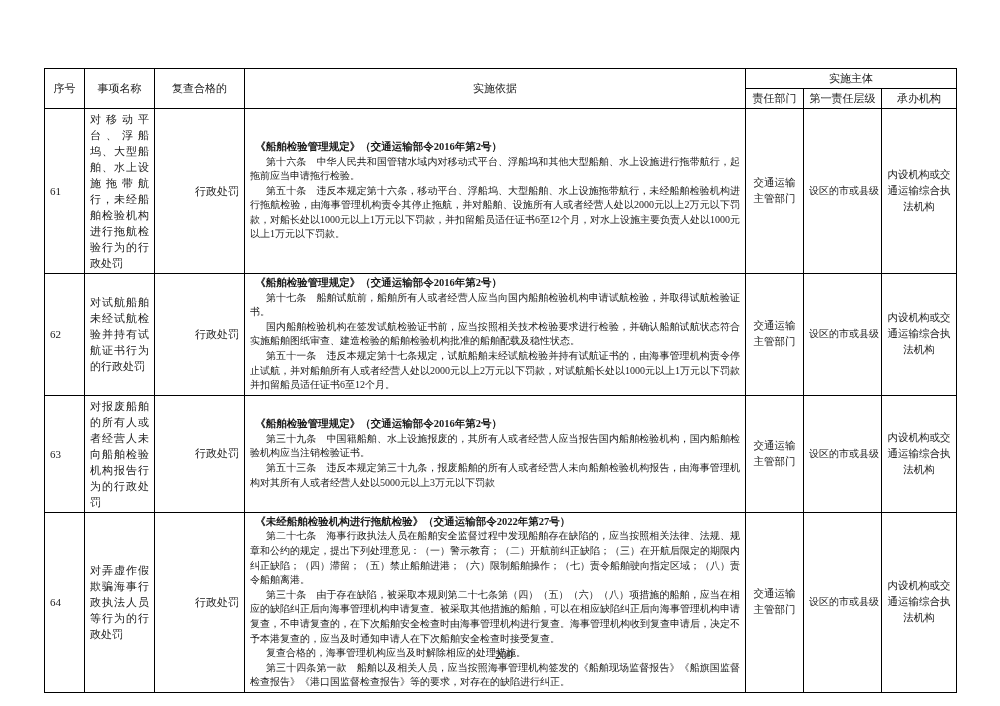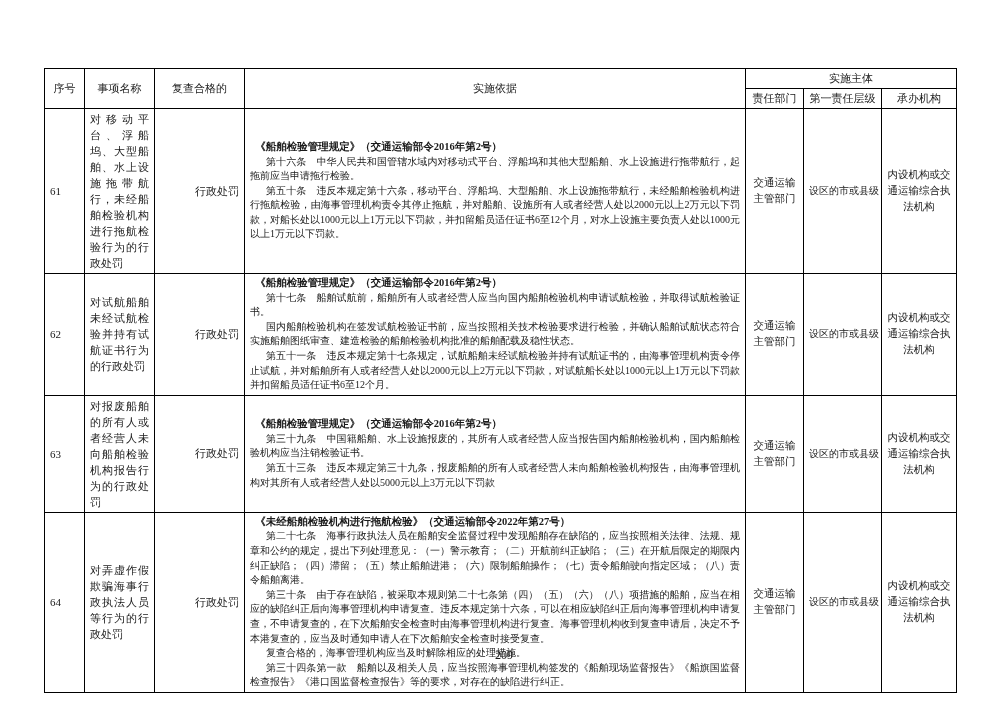--- a/index.html
+++ b/index.html
@@ -111,21 +111,21 @@
       <td class="cell-level">设区的市或县级</td>
       <td class="cell-agency">内设机构或交通运输综合执法机构</td>
     </tr>
     <tr style="height:178px">
       <td class="cell-no">64</td>
       <td class="cell-name">对弄虚作假欺骗海事行政执法人员等行为的行政处罚</td>
       <td class="cell-type">行政处罚</td>
       <td class="cell-basis">
         <p class="bt">《未经船舶检验机构进行拖航检验》（交通运输部令2022年第27号）</p>
         <p>第二十七条　海事行政执法人员在船舶安全监督过程中发现船舶存在缺陷的，应当按照相关法律、法规、规章和公约的规定，提出下列处理意见：（一）警示教育；（二）开航前纠正缺陷；（三）在开航后限定的期限内纠正缺陷；（四）滞留；（五）禁止船舶进港；（六）限制船舶操作；（七）责令船舶驶向指定区域；（八）责令船舶离港。</p>
-        <p>第三十条　由于存在缺陷，被采取本规则第二十七条第（四）（五）（六）（八）项措施的船舶，应当在相应的缺陷纠正后向海事管理机构申请复查。违反本规定第十六条，可以在相应缺陷纠正后向海事管理机构申请复查，不申请复查的，在下次船舶安全检查时由海事管理机构进行复查。海事管理机构收到复查申请后，决定不予本港复查的，应当及时通知申请人在下次船舶安全检查时接受复查。</p>
+        <p>第三十条　由于存在缺陷，被采取本规则第二十七条第（四）（五）（六）（八）项措施的船舶，应当在相应的缺陷纠正后向海事管理机构申请复查。被采取其他措施的船舶，可以在相应缺陷纠正后向海事管理机构申请复查，不申请复查的，在下次船舶安全检查时由海事管理机构进行复查。海事管理机构收到复查申请后，决定不予本港复查的，应当及时通知申请人在下次船舶安全检查时接受复查。</p>
         <p>复查合格的，海事管理机构应当及时解除相应的处理措施。</p>
         <p>第三十四条第一款　船舶以及相关人员，应当按照海事管理机构签发的《船舶现场监督报告》《船旗国监督检查报告》《港口国监督检查报告》等的要求，对存在的缺陷进行纠正。</p>
       </td>
       <td class="cell-dept">交通运输主管部门</td>
       <td class="cell-level">设区的市或县级</td>
       <td class="cell-agency">内设机构或交通运输综合执法机构</td>
     </tr>
   </tbody>
 </table>
 

